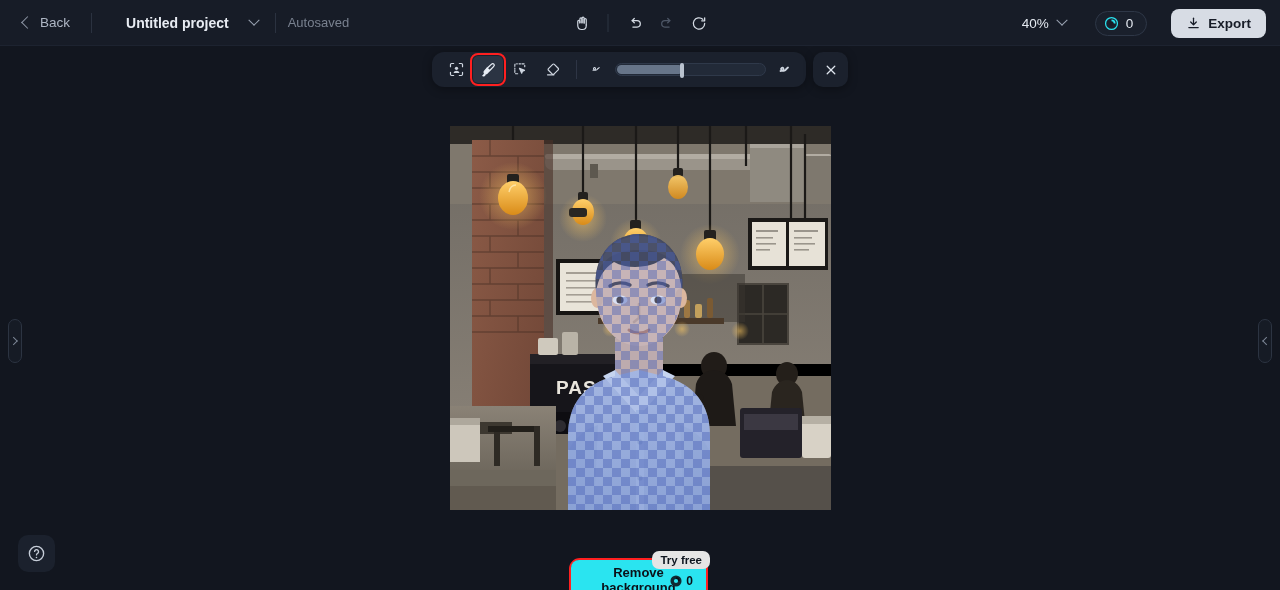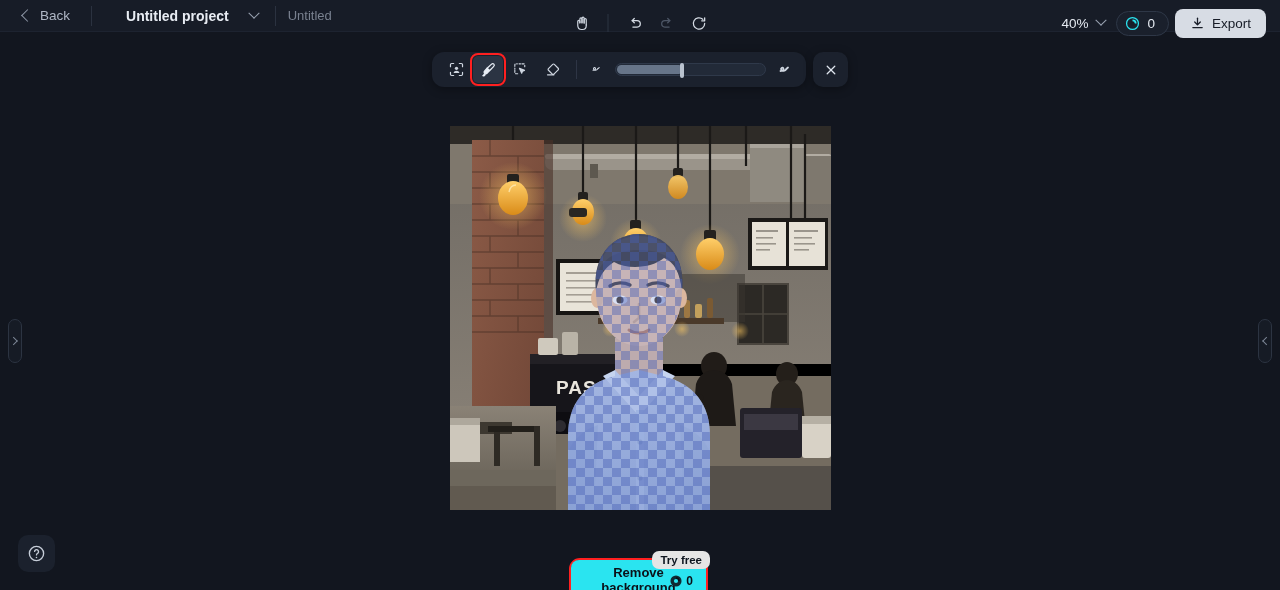--- a/index.html
+++ b/index.html
@@ -7,21 +7,21 @@
     width: 1280px; height: 590px;
     background: #12161f;
     font-family: "Liberation Sans", sans-serif;
     overflow: hidden;
   }
   body { position: relative; }
 
   
   .header {
     position: absolute; top: 0; left: 0;
-    width: 1280px; height: 32px;
+    width: 1280px; height: 46px;
     background: #171c27;
     display: flex; align-items: center;
     border-bottom: 1px solid #1d2330;
     z-index: 30;
   }
   .hdr-left { display: flex; align-items: center; padding-left: 14px; gap: 0; }
   .back-btn {
     display: flex; align-items: center; gap: 7px;
     color: #aeb6c4; font-size: 13.5px;
     padding: 5px 9px; border-radius: 6px; cursor: pointer;
@@ -46,34 +46,34 @@
   .hicon {
     width: 30px; height: 30px; border-radius: 6px;
     display: flex; align-items: center; justify-content: center;
     cursor: pointer;
   }
   .hicon svg { display: block; }
   .hdiv { width: 1px; height: 18px; background: #2d3442; margin: 0 9px; }
 
   .hdr-right {
     position: absolute; right: 14px; top: 0; height: 46px;
-    display: flex; align-items: center; gap: 6px;
+    display: flex; align-items: center; gap: 24px;
   }
   .zoom-ctl { display: flex; align-items: center; gap: 9px; cursor: pointer; padding: 4px 5px; border-radius: 6px; }
   .zoom-val { color: #e4e9f0; font-size: 13.5px; }
   .credits {
     display: flex; align-items: center; gap: 7px;
     border: 1px solid #2e3747; border-radius: 999px;
     padding: 4px 13px 4px 8px; cursor: pointer; background: #1a202c;
   }
   .credit-count { color: #e4e9f0; font-size: 13.5px; }
   .export-btn {
     display: flex; align-items: center; gap: 7px;
     background: #d7dce4; color: #171c27;
-    font-size: 13.5px; font-weight: normal;
+    font-size: 13.5px; font-weight: bold;
     padding: 7px 15px; border-radius: 8px; cursor: pointer;
     border: none;
   }
 
   
   .toolwrap {
     position: absolute; top: 52px; left: 50%; transform: translateX(-50%);
     display: flex; align-items: center; gap: 7px; z-index: 25;
   }
   .toolbar {
@@ -188,21 +188,21 @@
     <div class="back-btn">
       <span class="chev-l"></span>
       <span>Back</span>
     </div>
     <div class="vdiv"></div>
     <div class="proj-name">Untitled project</div>
     <div class="proj-caret">
       <span class="caret-d"></span>
     </div>
     <div class="vdiv"></div>
-    <div class="autosaved">Untitled</div>
+    <div class="autosaved">Autosaved</div>
   </div>
 
   <div class="hdr-center">
     <div class="hicon">
       <svg width="17" height="17" viewBox="0 0 24 24" fill="none" stroke="#cdd4de" stroke-width="1.7" stroke-linecap="round" stroke-linejoin="round">
         <path d="M9 11V5.5a1.5 1.5 0 013 0V11"></path>
         <path d="M12 11V4.5a1.5 1.5 0 013 0V11"></path>
         <path d="M15 11.5V6.5a1.5 1.5 0 013 0V14"></path>
         <path d="M9 11V9a1.5 1.5 0 00-3 0v5.5c0 3.5 2.2 6 5.5 6h1.5c3 0 5-2.2 5-5.2V14"></path>
       </svg>

